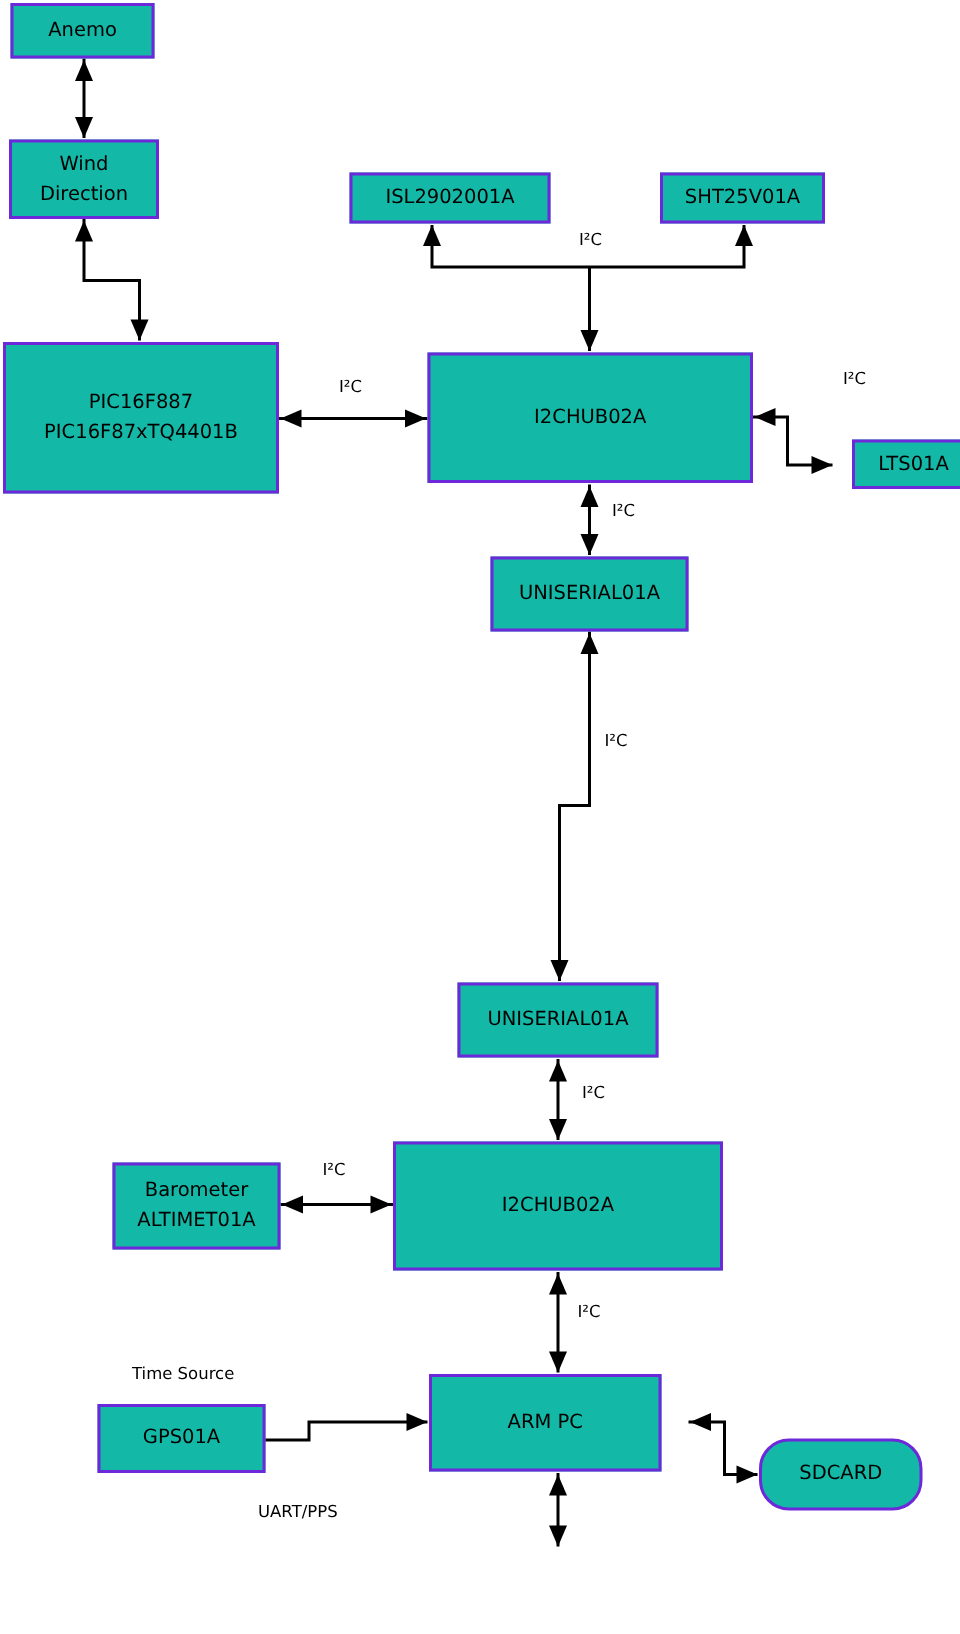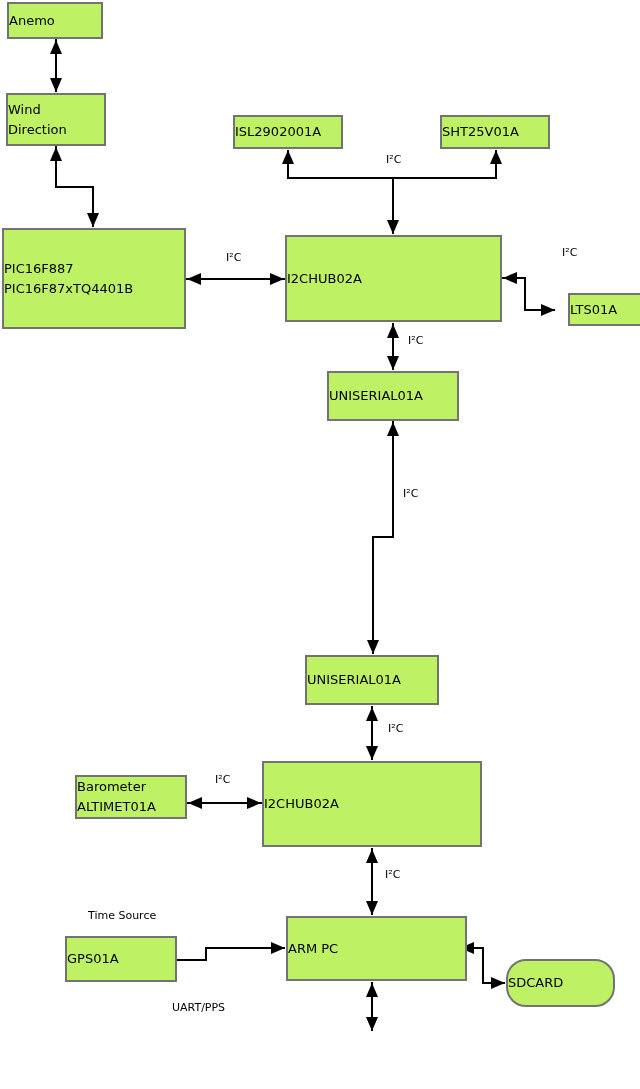--- a/index.html
+++ b/index.html
@@ -1,20 +1,20 @@
 <!DOCTYPE html>
 <html><head>
 <meta charset="utf-8">
 <style>
   html,body{margin:0;padding:0;background:#fff;}
   .canvas{position:relative;width:640px;height:1089px;background:#fff;
           font-family:"DejaVu Sans","Liberation Sans",sans-serif;color:#000;overflow:hidden;}
   .wires{position:absolute;left:0;top:0;}
-  .box{position:absolute;background:#bef264;border:2px solid #737373;box-sizing:border-box;
-       display:flex;flex-direction:column;align-items:flex-start;justify-content:center;
+  .box{position:absolute;background:#14b8a6;border:2px solid #6d28d9;box-sizing:border-box;
+       display:flex;flex-direction:column;align-items:center;justify-content:center;
        text-align:center;font-size:13px;line-height:20px;white-space:nowrap;}
   .lbl{position:absolute;font-size:11px;line-height:15px;white-space:nowrap;}
 </style>
 </head>
 <body>
 
 <div class="canvas">
 
   <svg class="wires" width="640" height="1089" viewBox="0 0 640 1089">
     <g stroke="#000000" stroke-width="2" fill="none">
@@ -95,21 +95,21 @@
   <div class="box" style="left:6px;top:93px;width:100px;height:53px;">
     <span>Wind</span>
     <span>Direction</span>
   </div>
 
   <div class="box" style="left:2px;top:228px;width:184px;height:101px;">
     <span>PIC16F887</span>
     <span>PIC16F87xTQ4401B</span>
   </div>
 
-  <div class="box" style="left:233px;top:115px;width:110px;height:34px;">
+  <div class="box" style="left:233px;top:115px;width:134px;height:34px;">
     <span>ISL2902001A</span>
   </div>
 
   <div class="box" style="left:440px;top:115px;width:110px;height:34px;">
     <span>SHT25V01A</span>
   </div>
 
   <div class="box" style="left:285px;top:235px;width:217px;height:87px;">
     <span>I2CHUB02A</span>
   </div>
@@ -123,30 +123,30 @@
   </div>
 
   <div class="box" style="left:305px;top:655px;width:134px;height:50px;">
     <span>UNISERIAL01A</span>
   </div>
 
   <div class="box" style="left:262px;top:761px;width:220px;height:86px;">
     <span>I2CHUB02A</span>
   </div>
 
-  <div class="box" style="left:75px;top:775px;width:112px;height:44px;">
+  <div class="box" style="left:75px;top:775px;width:112px;height:58px;">
     <span>Barometer</span>
     <span>ALTIMET01A</span>
   </div>
 
   <div class="box" style="left:65px;top:936px;width:112px;height:46px;">
     <span>GPS01A</span>
   </div>
 
-  <div class="box" style="left:286px;top:916px;width:181px;height:65px;">
+  <div class="box" style="left:286px;top:916px;width:155px;height:65px;">
     <span>ARM PC</span>
   </div>
 
   <div class="box" style="left:506px;top:959px;width:109px;height:48px;border-radius:20px;">
     <span>SDCARD</span>
   </div>
 
 
   <div class="lbl" style="left:386px;top:152px;">I²C</div>
   <div class="lbl" style="left:226px;top:250px;">I²C</div>

